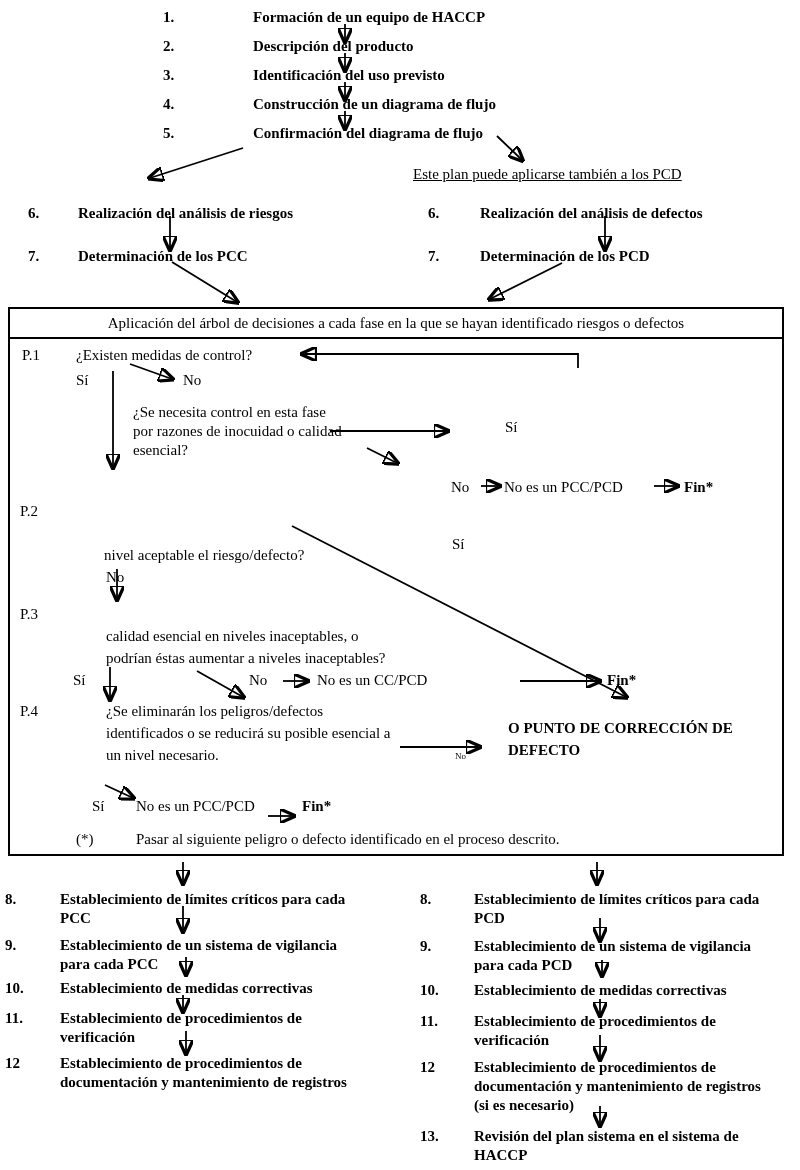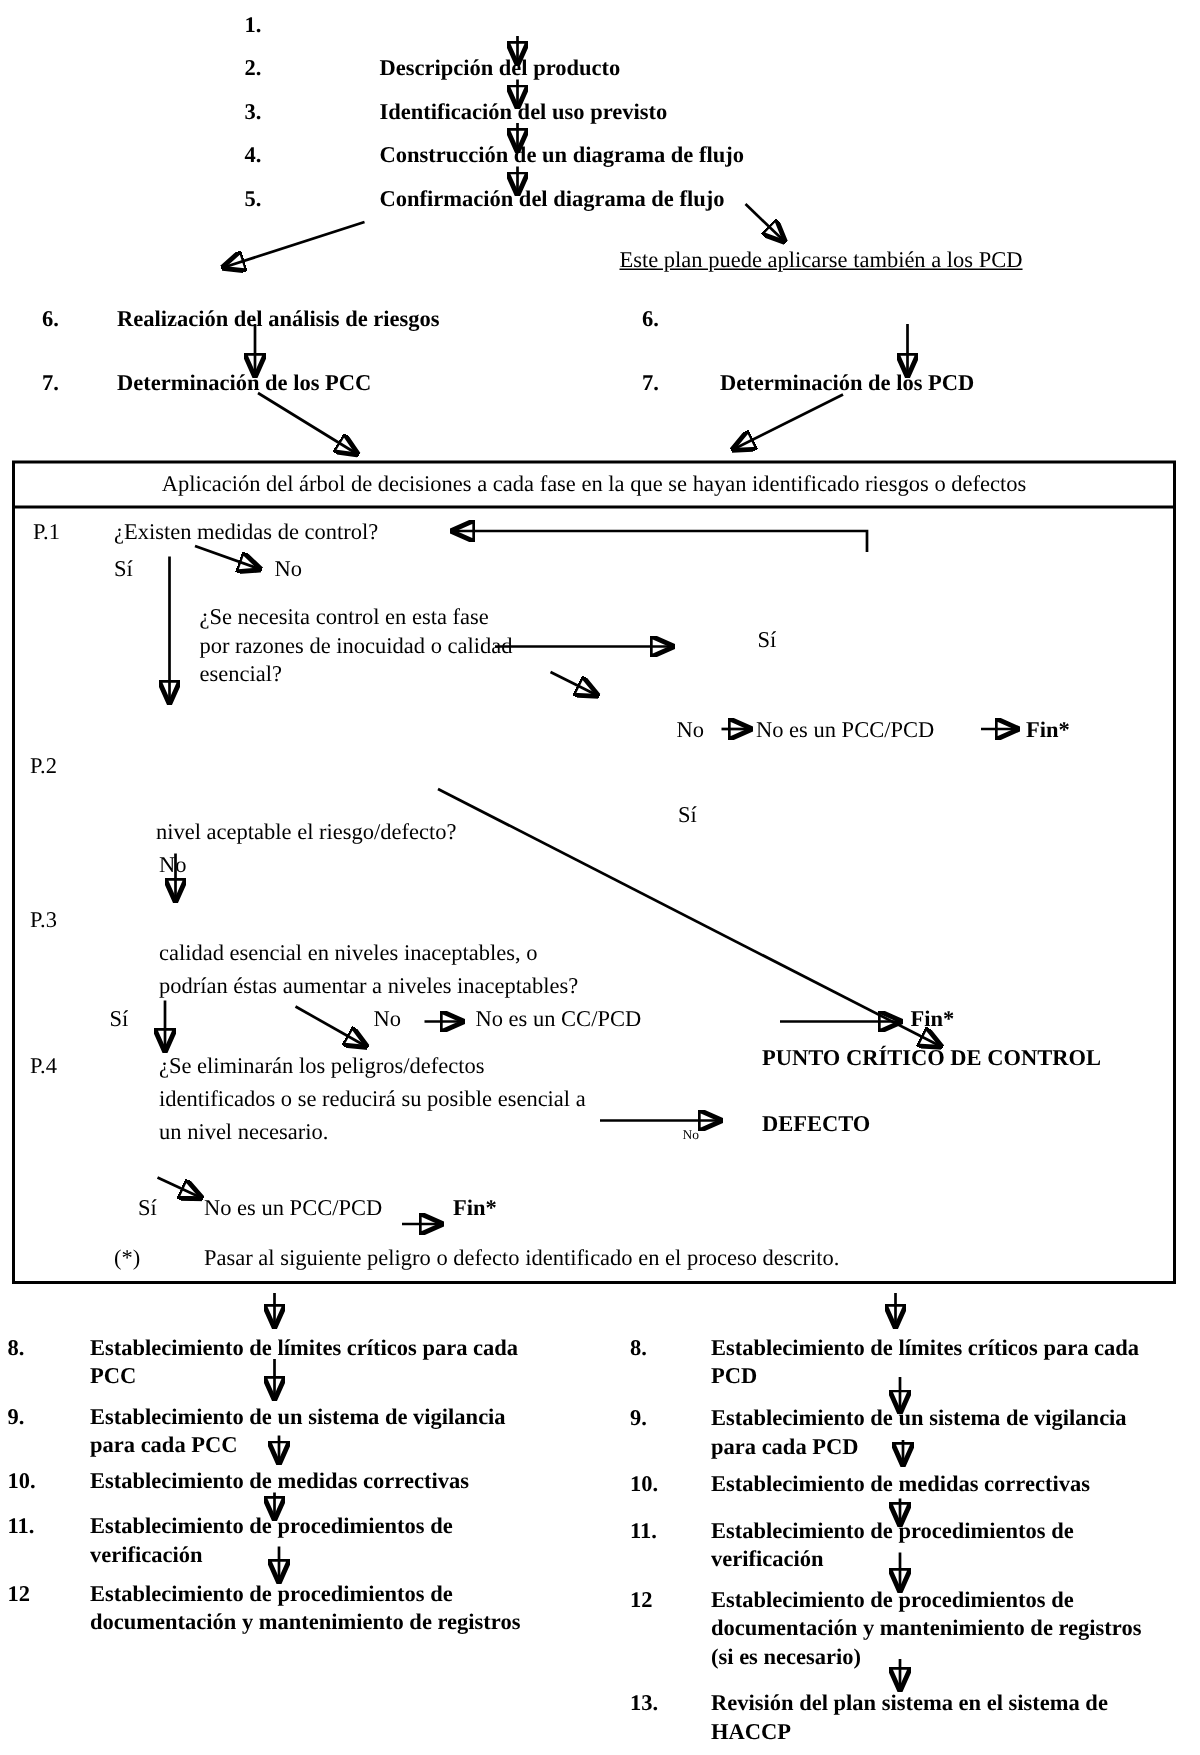--- a/index.html
+++ b/index.html
@@ -14,36 +14,38 @@
   .decision-box{position:absolute;left:8px;top:307px;width:772px;height:545px;border:2px solid #000;}
   .decision-box .hdr{width:100%;box-sizing:border-box;border-bottom:2px solid #000;
         padding:6px 4px 5px 4px;text-align:center;font-size:15px;}
 </style>
 </head>
 <body>
 
 <div class="page">
 
   <div class="t b" style="left:163px;top:8px">1.</div>
+  <div class="t b" style="left:253px;top:8px">Formación de un equipo de HACCP</div>
   <div class="t b" style="left:163px;top:37px">2.</div>
   <div class="t b" style="left:253px;top:37px">Descripción del producto</div>
   <div class="t b" style="left:163px;top:66px">3.</div>
   <div class="t b" style="left:253px;top:66px">Identificación del uso previsto</div>
   <div class="t b" style="left:163px;top:95px">4.</div>
   <div class="t b" style="left:253px;top:95px">Construcción de un diagrama de flujo</div>
   <div class="t b" style="left:163px;top:124px">5.</div>
   <div class="t b" style="left:253px;top:124px">Confirmación del diagrama de flujo</div>
 
   <div class="t u" style="left:413px;top:165px">Este plan puede aplicarse también a los PCD</div>
 
   <div class="t b" style="left:28px;top:204px">6.</div>
   <div class="t b" style="left:78px;top:204px">Realización del análisis de riesgos</div>
   <div class="t b" style="left:28px;top:247px">7.</div>
   <div class="t b" style="left:78px;top:247px">Determinación de los PCC</div>
   <div class="t b" style="left:428px;top:204px">6.</div>
+  <div class="t b" style="left:480px;top:204px">Realización del análisis de defectos</div>
   <div class="t b" style="left:428px;top:247px">7.</div>
   <div class="t b" style="left:480px;top:247px">Determinación de los PCD</div>
 
   <div class="decision-box">
     <div class="hdr">Aplicación del árbol de decisiones a cada fase en la que se hayan identificado riesgos o defectos</div>
   </div>
 
   <div class="t" style="left:22px;top:346px">P.1</div>
   <div class="t" style="left:76px;top:346px">¿Existen medidas de control?</div>
   <div class="t" style="left:76px;top:371px">Sí</div>
@@ -67,21 +69,21 @@
   <div class="t" style="left:73px;top:671px">Sí</div>
   <div class="t" style="left:249px;top:671px">No</div>
   <div class="t" style="left:317px;top:671px">No es un CC/PCD</div>
   <div class="t b" style="left:607px;top:671px">Fin*</div>
 
   <div class="t" style="left:20px;top:702px">P.4</div>
   <div class="t" style="left:106px;top:702px">¿Se eliminarán los peligros/defectos</div>
   <div class="t" style="left:106px;top:724px">identificados o se reducirá su posible esencial a</div>
   <div class="t" style="left:106px;top:746px">un nivel necesario.</div>
   <div class="t small" style="left:455px;top:751px">No</div>
-  <div class="t b" style="left:508px;top:697px">PUNTO CRÍTICO DE CONTROL</div>
+  <div class="t b" style="left:508px;top:719px">O PUNTO DE CORRECCIÓN DE</div>
   <div class="t b" style="left:508px;top:741px">DEFECTO</div>
   <div class="t" style="left:92px;top:797px">Sí</div>
   <div class="t" style="left:136px;top:797px">No es un PCC/PCD</div>
   <div class="t b" style="left:302px;top:797px">Fin*</div>
 
   <div class="t" style="left:76px;top:830px">(*)</div>
   <div class="t" style="left:136px;top:830px">Pasar al siguiente peligro o defecto identificado en el proceso descrito.</div>
 
   <div class="t b" style="left:5px;top:890px">8.</div>
   <div class="t b" style="left:60px;top:890px">Establecimiento de límites críticos para cada</div>

